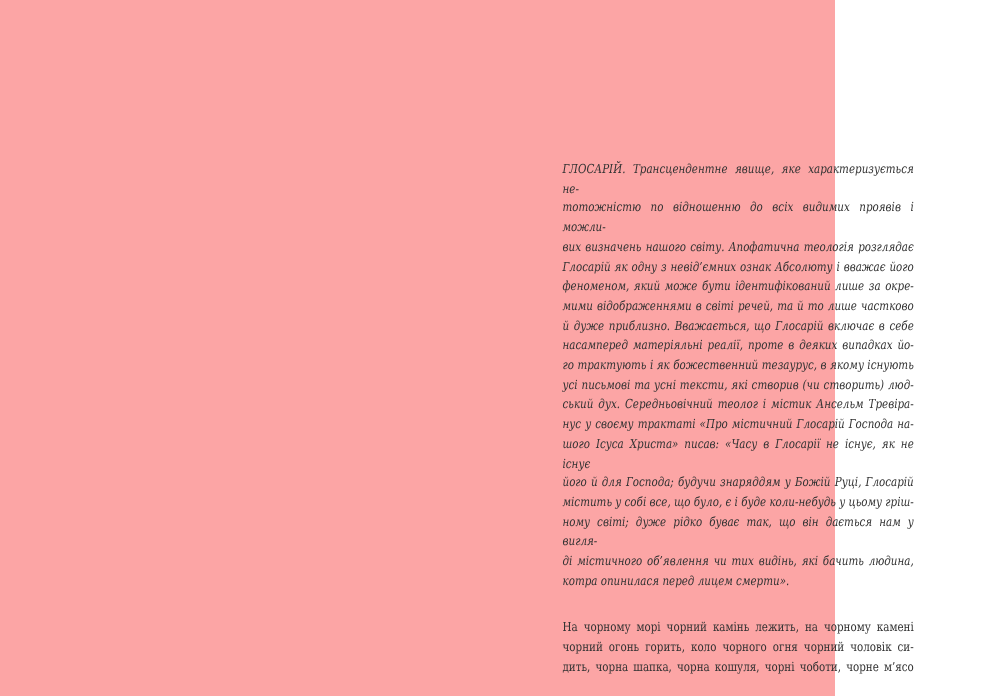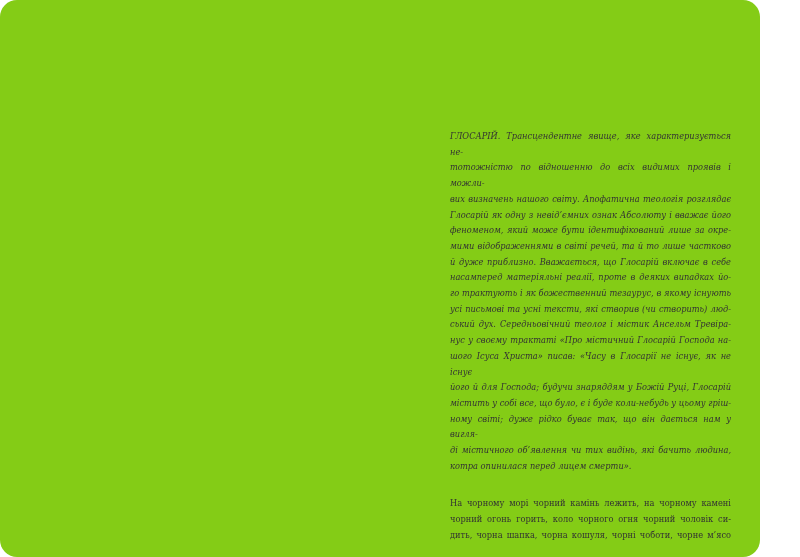--- a/index.html
+++ b/index.html
@@ -8,24 +8,23 @@
   }
   body {
     width: 800px;
     height: 557px;
     background: #ffffff;
     font-family: "DejaVu Serif", "Liberation Serif", serif;
     overflow: hidden;
   }
   .page {
     position: relative;
-    width: 760px;
+    width: 668px;
     height: 557px;
-    background: #84cc16;
-    border-radius: 17px;
+    background: #fca5a5;
   }
   
   .text-column {
     position: absolute;
     left: 450px;
     top: 128px;
     width: 340px;
     transform: scaleX(0.8265);
     transform-origin: 0 0;
     color: #333333;

